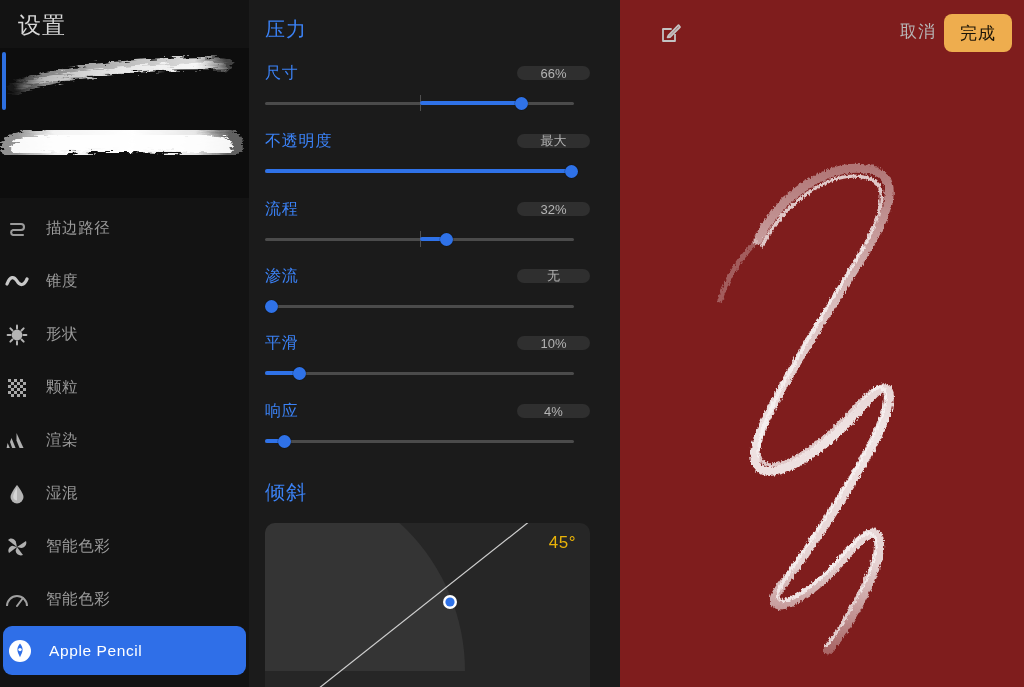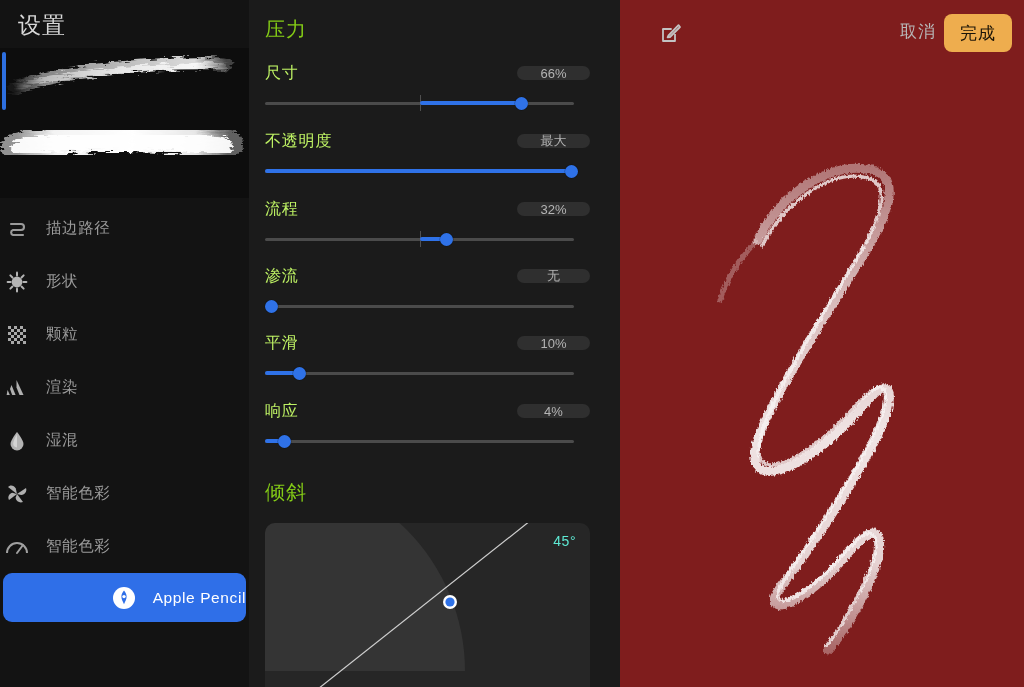--- a/index.html
+++ b/index.html
@@ -75,57 +75,56 @@
     color: #9a9a9a;
     letter-spacing: 0.6px;
     white-space: nowrap;
   }
   .sb-row.active {
     background: #2f6fe8;
     border-radius: 9px;
     margin: 0 3px;
     width: 243px;
     height: 49px;
-    justify-content: flex-end;
   }
   .sb-row.active .sb-lbl { color: #ffffff; }
   .pencil-badge {
     width: 22px; height: 22px;
     border-radius: 50%;
     background: #ffffff;
     display: flex; align-items: center; justify-content: center;
   }
 
   
   #middle {
     position: relative;
     width: 371px; height: 687px;
     flex: 0 0 371px;
     background: #1b1b1b;
     overflow: hidden;
   }
   .sec-title {
     font-size: 20px;
-    color: #84cc16;
+    color: #3b82f6;
     letter-spacing: 1px;
   }
   #sec-pressure { position: absolute; left: 16px; top: 16px; }
   #sec-tilt { position: absolute; left: 16px; top: 479px; }
 
   .slider-group { position: absolute; left: 16px; width: 325px; }
   .sl-head {
     position: relative;
     height: 30px;
     display: flex;
     align-items: center;
     justify-content: space-between;
   }
   .sl-label {
     font-size: 16px;
-    color: #bef264;
+    color: #3b82f6;
     letter-spacing: 0.8px;
   }
   .sl-pill {
     min-width: 73px;
     height: 14px;
     border-radius: 13px;
     background: #2f2f2f;
     color: #b4b4b4;
     font-size: 13px;
     display: flex;
@@ -172,22 +171,22 @@
     position: absolute;
     left: 16px; top: 523px;
     width: 325px; height: 200px;
     background: #262626;
     border-radius: 10px;
     overflow: hidden;
   }
   .tilt-deg {
     position: absolute;
     right: 14px; top: 10px;
-    font-size: 14px;
-    color: #5eead4;
+    font-size: 17px;
+    color: #eab308;
     letter-spacing: 0.5px;
   }
 
   
   #canvas {
     position: relative;
     flex: 1 1 auto;
     height: 687px;
     background: #7f1d1d;
     overflow: hidden;
@@ -280,20 +279,28 @@
 
       <div class="sb-row">
         <span class="sb-ico">
           <svg width="20" height="20" viewBox="0 0 20 20">
               <path d="M4 5 H14 a3 3 0 0 1 0 6 H6 a2.6 2.6 0 0 0 0 5 H16" fill="none" stroke="#9a9a9a" stroke-width="2.1" stroke-linecap="round"></path>
             </svg>
         </span>
         <span class="sb-lbl">描边路径</span>
       </div>
 
+      <div class="sb-row">
+        <span class="sb-ico">
+          <svg width="24" height="14" viewBox="0 0 24 14">
+              <path d="M2 9 C5 1, 9 1, 12 6 C15 11, 19 11, 22 4" fill="none" stroke="#c8c8c8" stroke-width="3.2" stroke-linecap="round"></path>
+            </svg>
+        </span>
+        <span class="sb-lbl">锥度</span>
+      </div>
 
       <div class="sb-row">
         <span class="sb-ico">
           <svg width="22" height="22" viewBox="0 0 22 22">
               <g fill="#b4b4b4">
                 <circle cx="11" cy="11" r="5.4"></circle>
             <g>
                   <rect x="10" y="0.6" width="2" height="5" rx="1"></rect>
                   <rect x="10" y="16.4" width="2" height="5" rx="1"></rect>
             <rect x="0.6" y="10" width="5" height="2" rx="1"></rect>

